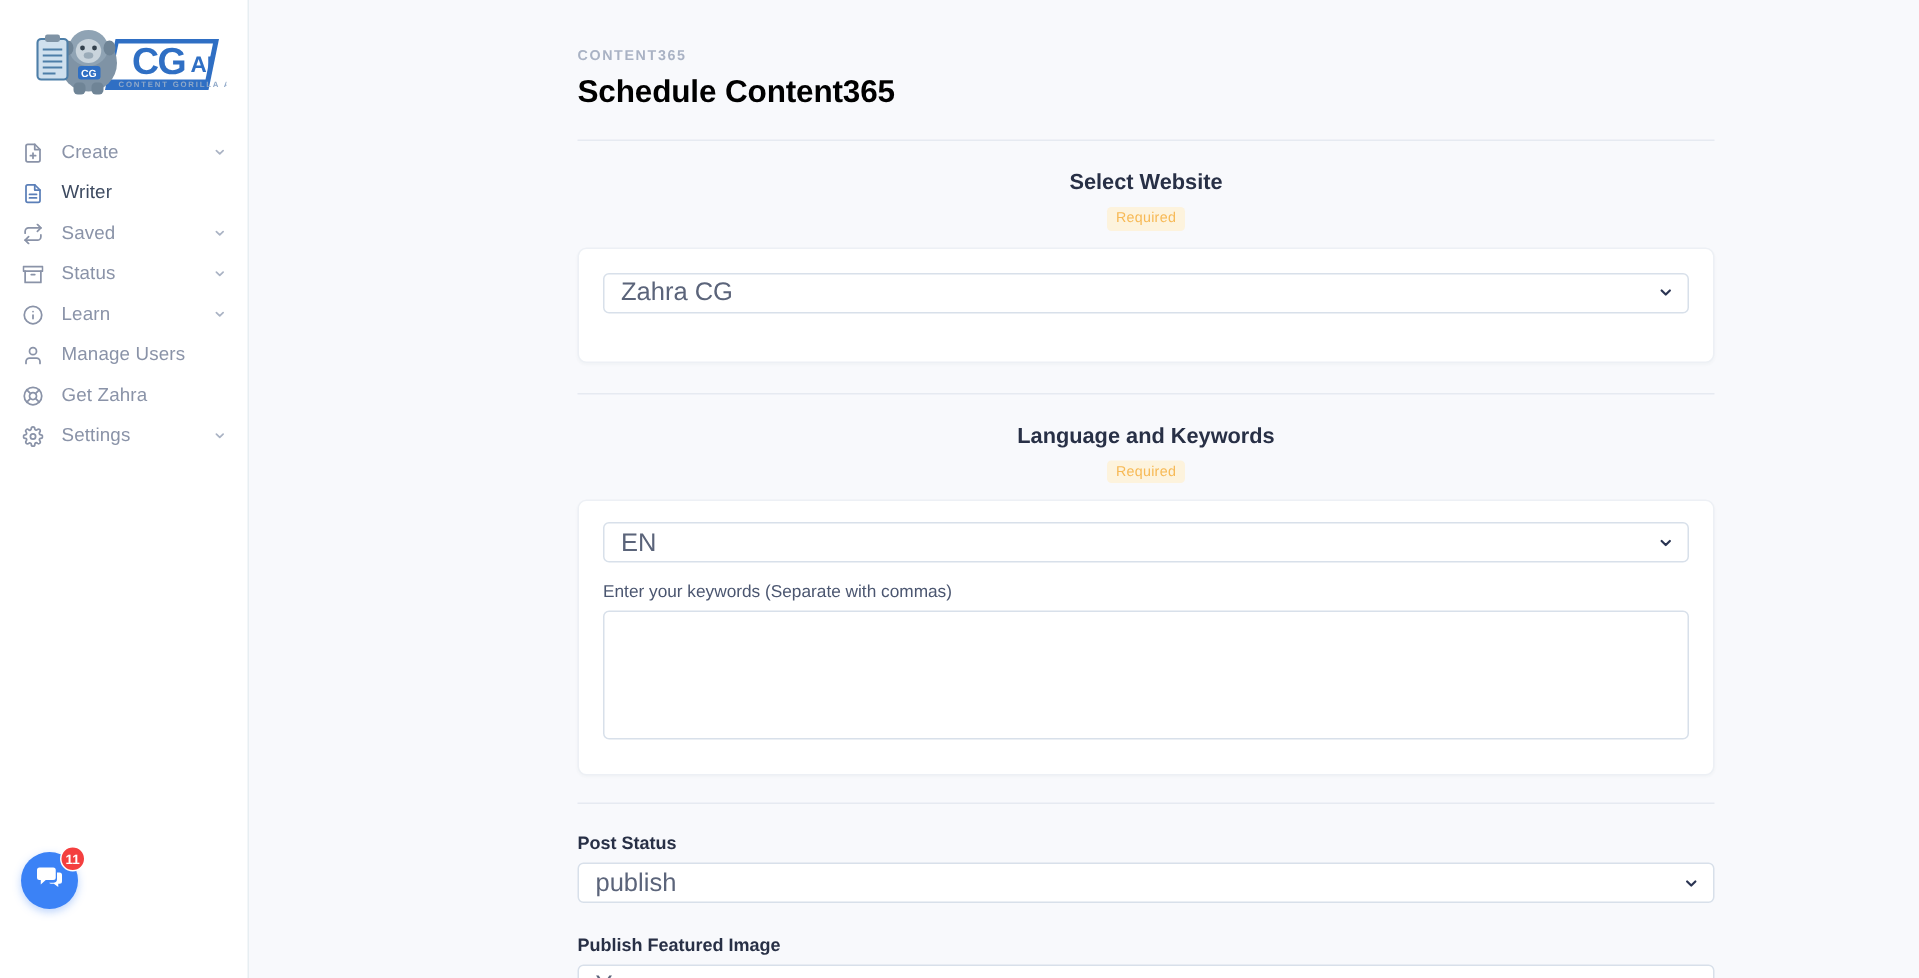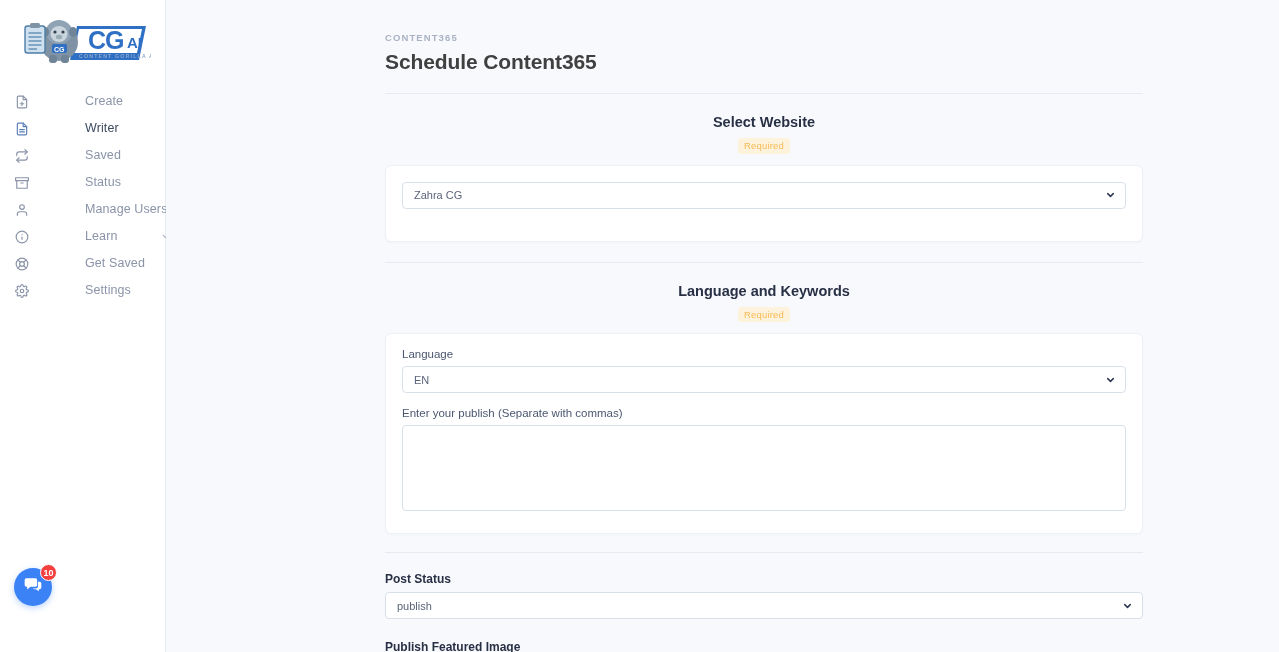--- a/index.html
+++ b/index.html
@@ -33,21 +33,20 @@
   .logo-svg { display: block; }
 
   .nav-list { padding-top: 12px; }
   .nav-item {
     display: flex;
     align-items: center;
     height: 27px;
     padding: 0 14px 0 14px;
     cursor: pointer;
     position: relative;
-    gap: 44px;
   }
   .nav-icon {
     width: 16px; height: 16px;
     margin-right: 11px;
     display: flex; align-items: center; justify-content: center;
     flex: 0 0 16px;
   }
   .nav-icon svg { display:block; }
   .nav-label {
     font-size: 12.5px;
@@ -109,21 +108,21 @@
     font-size: 9.5px;
     font-weight: bold;
     letter-spacing: 1.1px;
     color: #a9b2c4;
     text-transform: uppercase;
     margin-bottom: 7px;
   }
   .page-title {
     font-size: 21px;
     font-weight: bold;
-    color: #404040;
+    color: #000000;
     letter-spacing: -.1px;
     margin: 0 0 19px 0;
   }
   .hr {
     height: 1px;
     background: #e6eaf1;
     width: 100%;
     margin: 0;
   }
 
@@ -170,21 +169,21 @@
   .select {
     position: relative;
     width: 100%;
     height: 27px;
     background: #ffffff;
     border: 1px solid #d8e0ea;
     border-radius: 4px;
     display: flex;
     align-items: center;
     padding: 0 26px 0 11px;
-    font-size: 11px;
+    font-size: 17px;
     color: #5b647a;
     cursor: pointer;
     user-select: none;
   }
   .select .chev {
     position: absolute;
     right: 9px; top: 50%;
     transform: translateY(-50%);
     width: 11px; height: 11px;
     display:flex; align-items:center; justify-content:center;
@@ -321,55 +320,55 @@
         <span class="nav-caret">
           <svg width="9" height="9" viewBox="0 0 24 24" fill="none" stroke="#aab3c4" stroke-width="3" stroke-linecap="round" stroke-linejoin="round">
               <polyline points="6 9 12 15 18 9"></polyline>
             </svg>
         </span>
       </div>
 
       <div class="nav-item">
         <span class="nav-icon">
           <svg width="14" height="14" viewBox="0 0 24 24" fill="none" stroke="#8a93a8" stroke-width="2" stroke-linecap="round" stroke-linejoin="round">
-            <path d="M20 21v-2a4 4 0 0 0-4-4H8a4 4 0 0 0-4 4v2"></path>
-              <circle cx="12" cy="7" r="4"></circle>
-          </svg>
-        </span>
-        <span class="nav-label">Manage Users</span>
-      </div>
-
-      <div class="nav-item">
-        <span class="nav-icon">
-          <svg width="14" height="14" viewBox="0 0 24 24" fill="none" stroke="#8a93a8" stroke-width="2" stroke-linecap="round" stroke-linejoin="round">
             <circle cx="12" cy="12" r="10"></circle>
               <line x1="12" y1="16" x2="12" y2="12"></line>
               <line x1="12" y1="8" x2="12.01" y2="8"></line>
           </svg>
         </span>
         <span class="nav-label">Learn</span>
         <span class="nav-caret">
           <svg width="9" height="9" viewBox="0 0 24 24" fill="none" stroke="#aab3c4" stroke-width="3" stroke-linecap="round" stroke-linejoin="round">
               <polyline points="6 9 12 15 18 9"></polyline>
             </svg>
         </span>
+      </div>
+
+      <div class="nav-item">
+        <span class="nav-icon">
+          <svg width="14" height="14" viewBox="0 0 24 24" fill="none" stroke="#8a93a8" stroke-width="2" stroke-linecap="round" stroke-linejoin="round">
+            <path d="M20 21v-2a4 4 0 0 0-4-4H8a4 4 0 0 0-4 4v2"></path>
+              <circle cx="12" cy="7" r="4"></circle>
+          </svg>
+        </span>
+        <span class="nav-label">Manage Users</span>
       </div>
 
       <div class="nav-item">
         <span class="nav-icon">
           <svg width="14" height="14" viewBox="0 0 24 24" fill="none" stroke="#8a93a8" stroke-width="2" stroke-linecap="round" stroke-linejoin="round">
             <circle cx="12" cy="12" r="10"></circle>
               <circle cx="12" cy="12" r="4"></circle>
             <line x1="4.9" y1="4.9" x2="9.2" y2="9.2"></line>
               <line x1="14.8" y1="14.8" x2="19.1" y2="19.1"></line>
             <line x1="14.8" y1="9.2" x2="19.1" y2="4.9"></line>
               <line x1="4.9" y1="19.1" x2="9.2" y2="14.8"></line>
           </svg>
         </span>
-        <span class="nav-label">Get Saved</span>
+        <span class="nav-label">Get Zahra</span>
       </div>
 
       <div class="nav-item">
         <span class="nav-icon">
           <svg width="14" height="14" viewBox="0 0 24 24" fill="none" stroke="#8a93a8" stroke-width="2" stroke-linecap="round" stroke-linejoin="round">
             <circle cx="12" cy="12" r="3"></circle>
             <path d="M19.4 15a1.65 1.65 0 0 0 .33 1.82l.06.06a2 2 0 1 1-2.83 2.83l-.06-.06a1.65 1.65 0 0 0-1.82-.33 1.65 1.65 0 0 0-1 1.51V21a2 2 0 0 1-4 0v-.09A1.65 1.65 0 0 0 9 19.4a1.65 1.65 0 0 0-1.82.33l-.06.06a2 2 0 1 1-2.83-2.83l.06-.06a1.65 1.65 0 0 0 .33-1.82 1.65 1.65 0 0 0-1.51-1H3a2 2 0 0 1 0-4h.09A1.65 1.65 0 0 0 4.6 9a1.65 1.65 0 0 0-.33-1.82l-.06-.06a2 2 0 1 1 2.83-2.83l.06.06a1.65 1.65 0 0 0 1.82.33H9a1.65 1.65 0 0 0 1-1.51V3a2 2 0 0 1 4 0v.09a1.65 1.65 0 0 0 1 1.51 1.65 1.65 0 0 0 1.82-.33l.06-.06a2 2 0 1 1 2.83 2.83l-.06.06a1.65 1.65 0 0 0-.33 1.82V9a1.65 1.65 0 0 0 1.51 1H21a2 2 0 0 1 0 4h-.09a1.65 1.65 0 0 0-1.51 1z"></path>
           </svg>
         </span>
         <span class="nav-label">Settings</span>
@@ -382,21 +381,21 @@
 
     </nav>
 
     <div id="chat-widget">
       <span>
         <svg width="20" height="20" viewBox="0 0 24 24" fill="#ffffff">
           <path d="M4 4h11a2 2 0 0 1 2 2v6a2 2 0 0 1-2 2H9l-4 3.5V14H4a2 2 0 0 1-2-2V6a2 2 0 0 1 2-2z"></path>
           <path d="M19 8h1a2 2 0 0 1 2 2v5a2 2 0 0 1-2 2h-1v2.5L15.5 17h-2.2a2 2 0 0 1-1.6-.8H15a3 3 0 0 0 3-3V8z"></path>
         </svg>
       </span>
-      <span id="chat-badge">10</span>
+      <span id="chat-badge">11</span>
     </div>
   </aside>
 
   <main id="main">
     <div class="content">
 
       <div class="eyebrow">CONTENT365</div>
       <h1 class="page-title">Schedule Content365</h1>
       <div class="hr"></div>
 
@@ -417,32 +416,31 @@
       </div>
 
       <div class="hr" style="margin-top:20px;"></div>
 
       <div class="section-head">
         <span class="section-title">Language and Keywords</span>
         <span class="req-badge">Required</span>
       </div>
 
       <div class="card" style="padding:14px 16px 18px 16px;">
-        <label class="field-label">Language</label>
         <div class="select">
           <span>EN</span>
           <span class="chev">
             <svg width="11" height="11" viewBox="0 0 24 24" fill="none" stroke="#2b3553" stroke-width="3.2" stroke-linecap="round" stroke-linejoin="round">
                 <polyline points="6 9 12 15 18 9"></polyline>
               </svg>
           </span>
         </div>
 
         <div class="ta-wrap">
-          <label class="field-label">Enter your publish (Separate with commas)</label>
+          <label class="field-label">Enter your keywords (Separate with commas)</label>
           <textarea class="textarea" placeholder="" style=""></textarea>
         </div>
       </div>
 
       <div class="hr" style="margin-top:18px;"></div>
 
       <div class="std-block first">
         <label class="field-label outer">Post Status</label>
         <div class="select">
           <span>publish</span>

